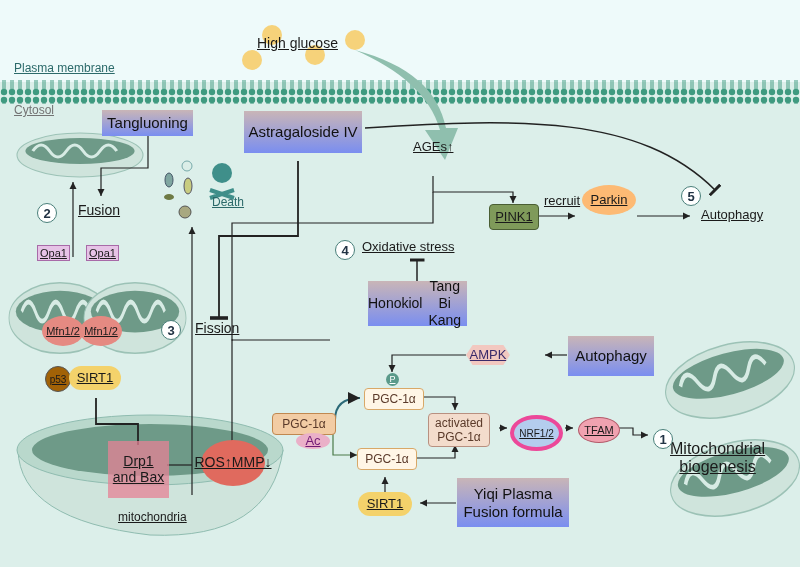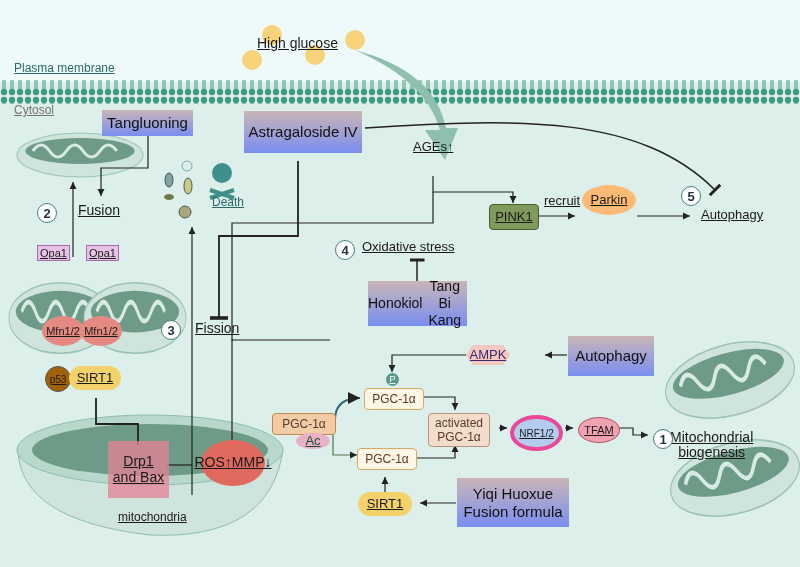--- a/index.html
+++ b/index.html
@@ -105,32 +105,32 @@
 <div class="lbl" style="left:257px;top:36px;font-size:14px">High glucose</div>
 
 <div class="drug" style="left:102px;top:110px;width:91px;height:26px">Tangluoning</div>
 <div class="drug" style="left:244px;top:111px;width:118px;height:42px">Astragaloside IV</div>
 <div class="drug" style="left:368px;top:281px;width:99px;height:45px;font-size:14px">
       <span>Honokiol</span>
       <span>Tang Bi Kang</span>
     </div>
 <div class="drug" style="left:568px;top:336px;width:86px;height:40px">Autophagy</div>
 <div class="drug" style="left:457px;top:478px;width:112px;height:49px;flex-direction:column">
-      <span>Yiqi Huoxue</span>
+      <span>Yiqi Plasma</span>
       <span>Fusion formula</span>
     </div>
 
 <div class="lbl" style="left:413px;top:140px;font-size:13px">AGEs↑</div>
 <div class="lbl" style="left:362px;top:240px;font-size:13px">Oxidative stress</div>
 <div class="lbl" style="left:78px;top:203px;font-size:14px">Fusion</div>
 <div class="lbl" style="left:195px;top:321px;font-size:14px">Fission</div>
 <div class="lbl" style="left:212px;top:196px;font-size:12px;color:#2c6a6a">Death</div>
 <div class="lbl" style="left:544px;top:194px;font-size:13px">recruit</div>
 <div class="lbl" style="left:701px;top:208px;font-size:13px">Autophagy</div>
-<div class="lbl" style="left:670px;top:430px;font-size:14px;text-align:center"><span>Mitochondrial</span><br><span>biogenesis</span></div>
+<div class="lbl" style="left:670px;top:440px;font-size:16px;text-align:center"><span>Mitochondrial</span><br><span>biogenesis</span></div>
 <div class="lbl" style="left:118px;top:511px;font-size:12px">mitochondria</div>
 
 <div class="lbl" style="left:37px;top:245px;font-size:11px;background:#e6c3e6;border:1px solid #a86aa8;padding:1px 2px">Opa1</div>
 <div class="lbl" style="left:86px;top:245px;font-size:11px;background:#e6c3e6;border:1px solid #a86aa8;padding:1px 2px">Opa1</div>
 <div class="lbl" style="left:42px;top:316px;width:42px;height:30px;border-radius:50%;background:#e58a82;font-size:11px;display:flex;align-items:center;justify-content:center">Mfn1/2</div>
 <div class="lbl" style="left:80px;top:316px;width:42px;height:30px;border-radius:50%;background:#e58a82;font-size:11px;display:flex;align-items:center;justify-content:center">Mfn1/2</div>
 <div class="lbl" style="left:45px;top:366px;width:24px;height:24px;border-radius:50%;background:#a16207;border:1px solid #555;font-size:10px;display:flex;align-items:center;justify-content:center">p53</div>
 <div class="lbl" style="left:69px;top:366px;width:52px;height:24px;border-radius:12px;background:#f4d26b;font-size:13px;display:flex;align-items:center;justify-content:center">SIRT1</div>
 <div class="lbl" style="left:108px;top:441px;width:61px;height:57px;background:rgba(230,130,150,.75);font-size:14px;display:flex;flex-direction:column;align-items:center;justify-content:center">
       <span>Drp1</span>
@@ -138,21 +138,21 @@
     </div>
 <div class="lbl" style="left:201px;top:440px;width:64px;height:46px;border-radius:50%;background:#e06a5e;font-size:14px;display:flex;flex-direction:row;align-items:center;justify-content:center">
       <span>ROS↑</span>
       <span>MMP↓</span>
     </div>
 <div class="lbl" style="left:489px;top:204px;width:48px;height:24px;border-radius:4px;background:#7f9a5a;border:1px solid #4a5e34;font-size:13px;display:flex;align-items:center;justify-content:center">PINK1</div>
 <div class="lbl" style="left:582px;top:185px;width:54px;height:30px;border-radius:50%;background:#fdba74;font-size:13px;display:flex;align-items:center;justify-content:center">Parkin</div>
 <div class="lbl" style="left:466px;top:345px;width:44px;height:20px;background:#f2c8c0;color:#3a2a6a;font-size:13px;display:flex;align-items:center;justify-content:center;clip-path:polygon(15% 0,85% 0,100% 50%,85% 100%,15% 100%,0 50%)">AMPK</div>
 <div class="lbl" style="left:386px;top:373px;width:13px;height:13px;border-radius:50%;background:#5a9a8a;color:#fff;font-size:9px;display:flex;align-items:center;justify-content:center">P</div>
 <div class="pgc" style="left:272px;top:413px;width:62px;height:20px;background:#f2cca4;border-color:#c08850">PGC-1α</div>
-<div class="lbl" style="left:296px;top:433px;width:34px;height:16px;border-radius:50%;background:#eab0c8;color:#14532d;font-size:13px;display:flex;align-items:center;justify-content:center">Ac</div>
+<div class="lbl" style="left:296px;top:433px;width:34px;height:16px;border-radius:50%;background:#eab0c8;color:#701a75;font-size:13px;display:flex;align-items:center;justify-content:center">Ac</div>
 <div class="pgc" style="left:364px;top:388px;width:58px;height:20px">PGC-1α</div>
 <div class="pgc" style="left:357px;top:448px;width:58px;height:20px">PGC-1α</div>
 <div class="pgc" style="left:428px;top:413px;width:60px;height:32px;background:#f3dccc;border-color:#b89080;flex-direction:column;line-height:1.2">
       <span>activated</span>
       <span>PGC-1α</span>
     </div>
 <div class="lbl" style="left:510px;top:415px;width:45px;height:28px;border-radius:50%;background:#b4cdee;border:4px solid #ec4899;font-size:10px;display:flex;align-items:center;justify-content:center">NRF1/2</div>
 <div class="lbl" style="left:578px;top:417px;width:40px;height:24px;border-radius:50%;background:#f0a2b0;border:1px solid #b45a6a;font-size:11px;display:flex;align-items:center;justify-content:center">TFAM</div>
 <div class="lbl" style="left:358px;top:492px;width:54px;height:24px;border-radius:12px;background:#f4d26b;font-size:13px;display:flex;align-items:center;justify-content:center">SIRT1</div>
 

